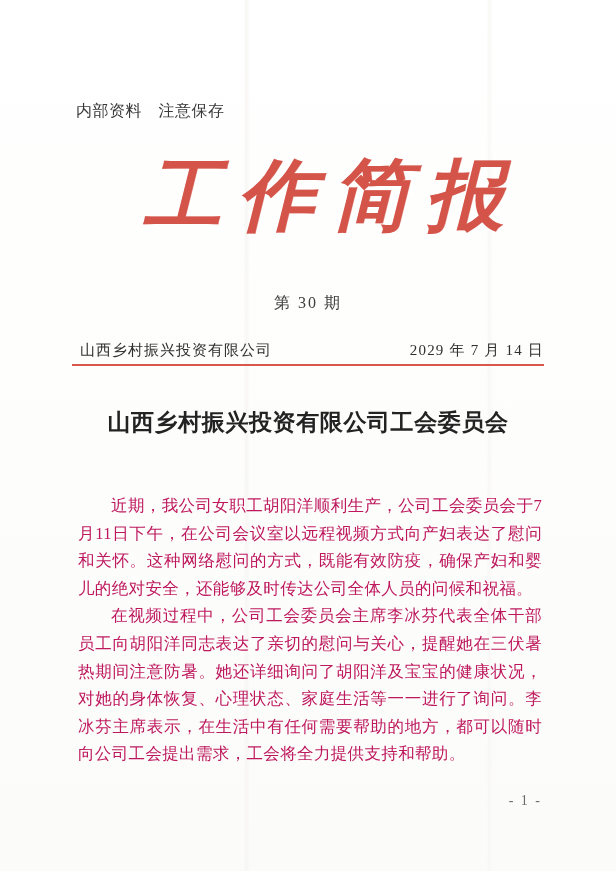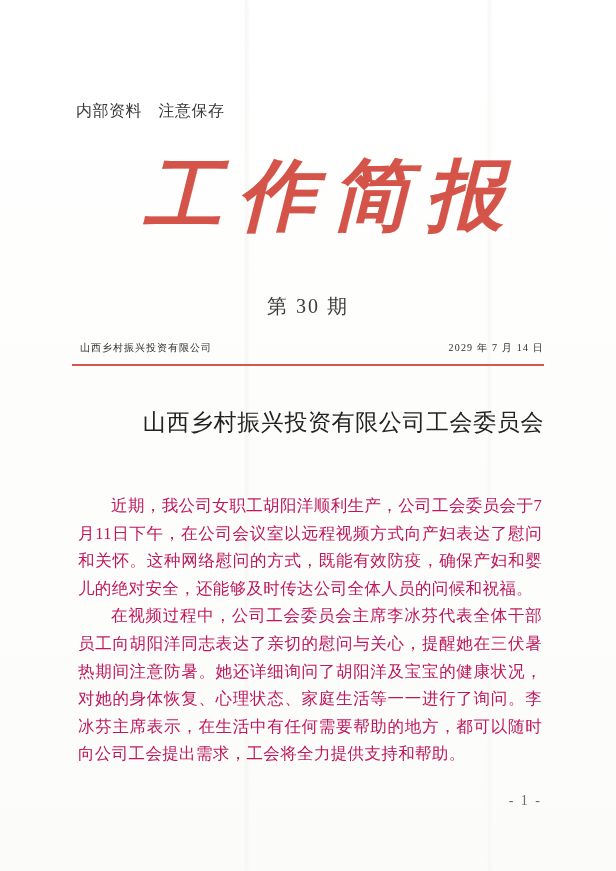--- a/index.html
+++ b/index.html
@@ -68,35 +68,35 @@
     margin-left: 31px;
   }
 
   
   .issue-no {
     position: absolute;
     left: 0;
     right: 0;
     top: 293px;
     text-align: center;
-    font-size: 20px;
+    font-size: 16px;
     color: #3d3d3d;
     letter-spacing: 2px;
   }
 
   
   .meta-row {
     position: absolute;
     left: 72px;
     right: 72px;
     top: 341px;
     display: flex;
     justify-content: space-between;
     align-items: baseline;
-    font-size: 10px;
+    font-size: 15px;
     color: #2f2f2f;
   }
   .meta-publisher {
     letter-spacing: 1px;
     padding-left: 8px;
   }
   .meta-date {
     letter-spacing: 1.2px;
     font-family: "Liberation Serif", "DejaVu Serif", serif;
   }
@@ -108,23 +108,23 @@
     height: 2px;
     background: #d9564c;
   }
 
   
   .doc-title {
     position: absolute;
     left: 72px;
     right: 72px;
     top: 406px;
-    text-align: right;
+    text-align: center;
     font-size: 23px;
-    font-weight: normal;
+    font-weight: bold;
     color: #232323;
     line-height: 1.48;
     letter-spacing: 0.6px;
   }
   .doc-title .ttl-line {
     display: block;
   }
 
   
   .body-text {

